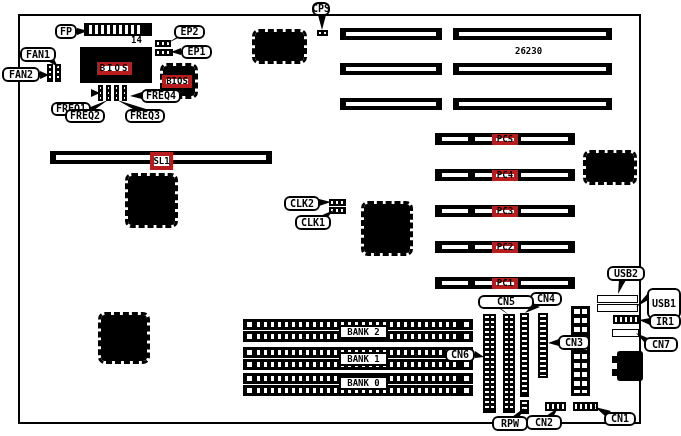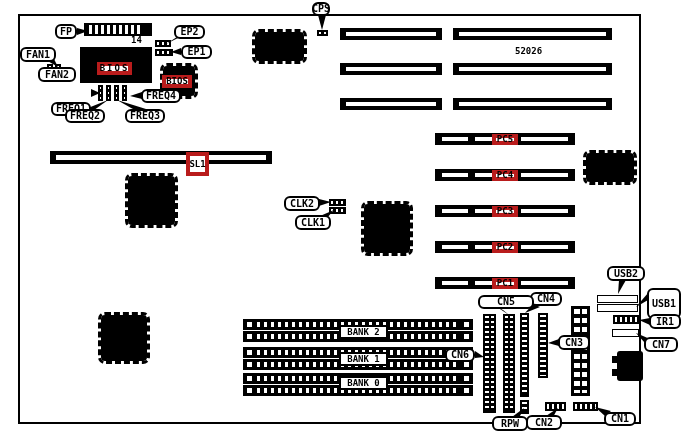--- a/index.html
+++ b/index.html
@@ -123,26 +123,26 @@
     </div>
   <div class="slot" style="left:453px;top:63px;width:159px;height:12px;">
       <span class="line"></span>
     </div>
   <div class="slot" style="left:340px;top:98px;width:102px;height:12px;">
       <span class="line"></span>
     </div>
   <div class="slot" style="left:453px;top:98px;width:159px;height:12px;">
       <span class="line"></span>
     </div>
-  <div class="txt" style="left:515px;top:47px;">52026</div>
+  <div class="txt" style="left:515px;top:47px;">26230</div>
 
   <div class="slot" style="left:50px;top:151px;width:222px;height:13px;">
       <span class="line"></span>
     </div>
-  <div class="boxlabel" style="left:150px;top:152px;width:23px;height:24px;margin-left:36px;">SL1</div>
+  <div class="boxlabel" style="left:150px;top:152px;width:23px;height:18px;">SL1</div>
 
   <div class="chip" style="left:125px;top:173px;width:53px;height:55px;"></div>
   <div class="chip" style="left:361px;top:201px;width:52px;height:55px;"></div>
   <div class="chip" style="left:583px;top:150px;width:54px;height:35px;"></div>
   <div class="chip" style="left:98px;top:312px;width:52px;height:52px;"></div>
 
   <div class="hconn" style="left:329px;top:199px;width:17px;height:7px;">
       <span class="pins"></span>
     </div>
   <div class="hconn" style="left:329px;top:207px;width:17px;height:7px;">
@@ -266,21 +266,21 @@
     <polygon points="475,351 475,358 484,357" fill="#000"></polygon>
     <polygon points="512,417 518,420 524,408" fill="#000"></polygon>
     <polygon points="546,416 552,419 558,408" fill="#000"></polygon>
     <polygon points="605,416 611,411 595,407" fill="#000"></polygon>
   </svg>
 
   <div class="callout" style="left:55px;top:24px;width:22px;height:15px;">FP</div>
   <div class="callout" style="left:174px;top:25px;width:31px;height:14px;">EP2</div>
   <div class="callout" style="left:181px;top:45px;width:31px;height:14px;">EP1</div>
   <div class="callout" style="left:20px;top:47px;width:36px;height:15px;">FAN1</div>
-  <div class="callout" style="left:2px;top:67px;width:38px;height:15px;margin-left:36px;">FAN2</div>
+  <div class="callout" style="left:2px;top:67px;width:38px;height:15px;">FAN2</div>
   <div class="callout" style="left:51px;top:102px;width:40px;height:14px;">FREQ1</div>
   <div class="callout" style="left:65px;top:109px;width:40px;height:14px;">FREQ2</div>
   <div class="callout" style="left:125px;top:109px;width:40px;height:14px;">FREQ3</div>
   <div class="callout" style="left:141px;top:89px;width:40px;height:14px;">FREQ4</div>
   <div class="callout" style="left:312px;top:2px;width:18px;height:14px;">CPS</div>
   <div class="callout" style="left:284px;top:196px;width:36px;height:15px;">CLK2</div>
   <div class="callout" style="left:295px;top:215px;width:36px;height:15px;">CLK1</div>
   <div class="callout" style="left:607px;top:266px;width:38px;height:15px;">USB2</div>
   <div class="callout" style="left:647px;top:288px;width:34px;height:31px;">USB1</div>
   <div class="callout" style="left:649px;top:314px;width:32px;height:15px;">IR1</div>

